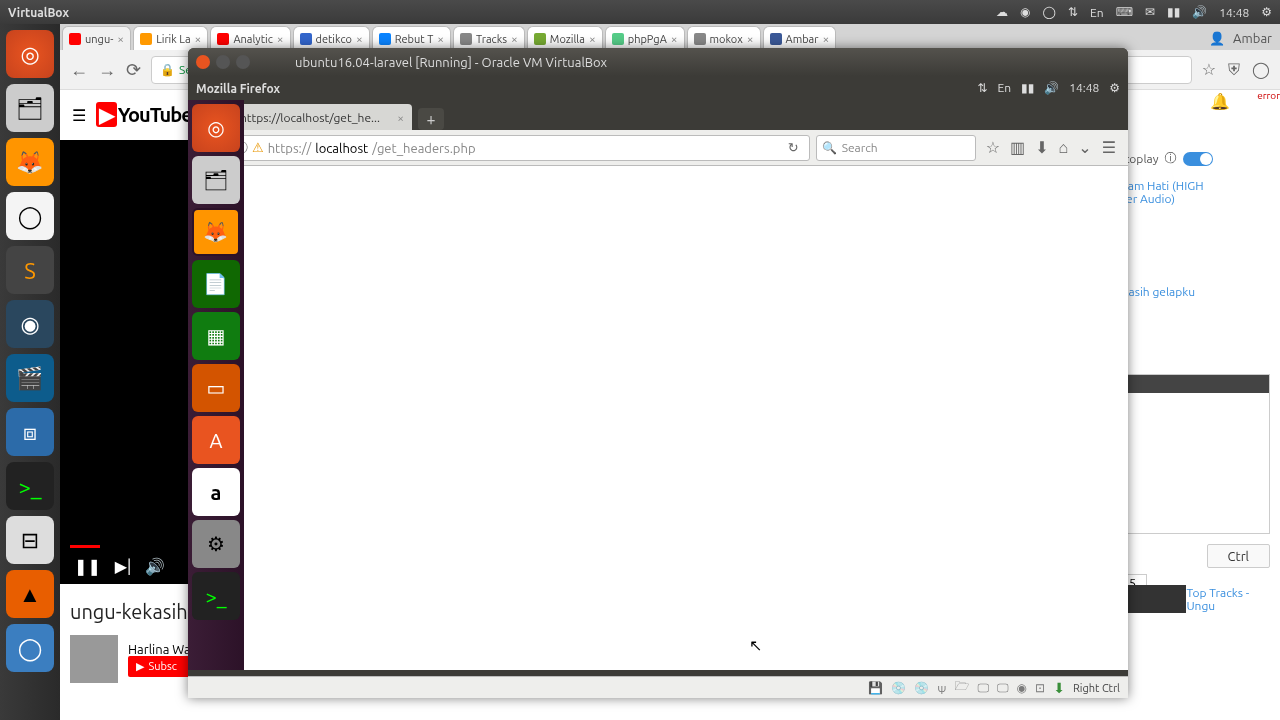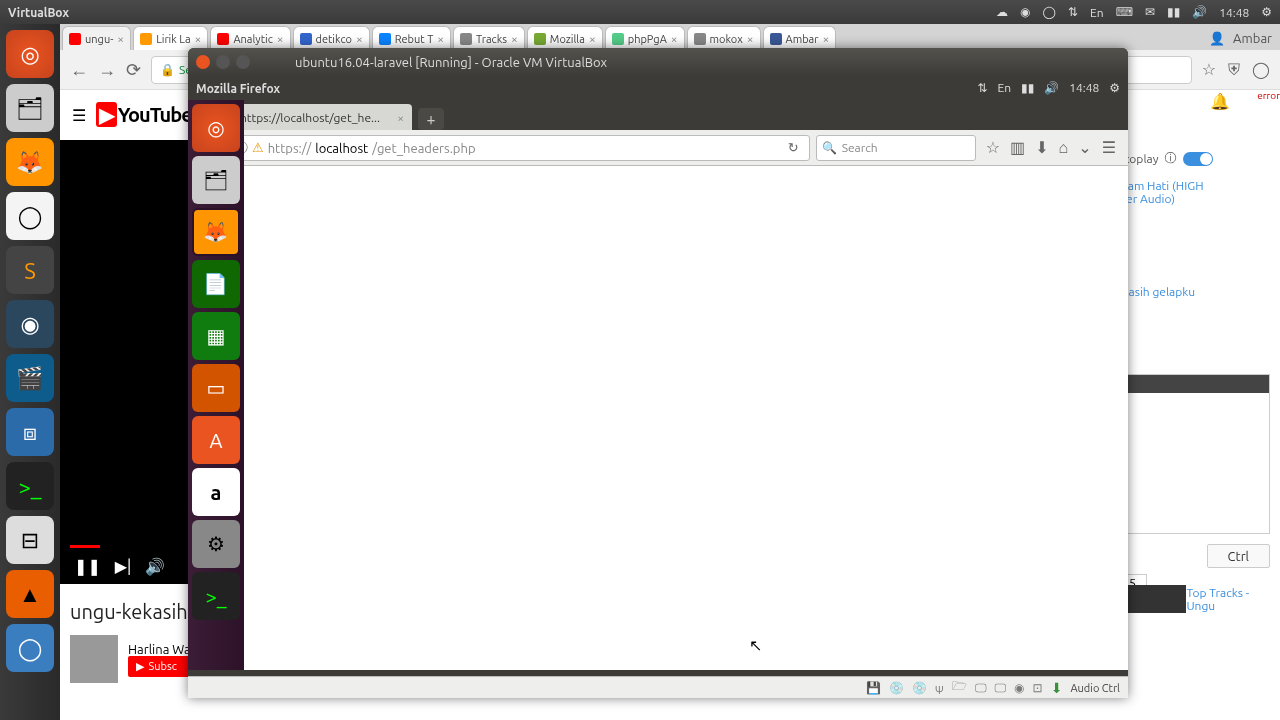--- a/index.html
+++ b/index.html
@@ -353,15 +353,15 @@
     <span class="ic">💾</span>
     <span class="ic">💿</span>
     <span class="ic">💿</span>
     <span class="ic">ψ</span>
     <span class="ic">🗁</span>
     <span class="ic">🖵</span>
     <span class="ic">🖵</span>
     <span class="ic">◉</span>
     <span class="ic">⊡</span>
     <span class="key">⬇</span>
-    <span>Audio Ctrl</span>
+    <span>Right Ctrl</span>
   </div>
 </div>
 
 </body></html>

